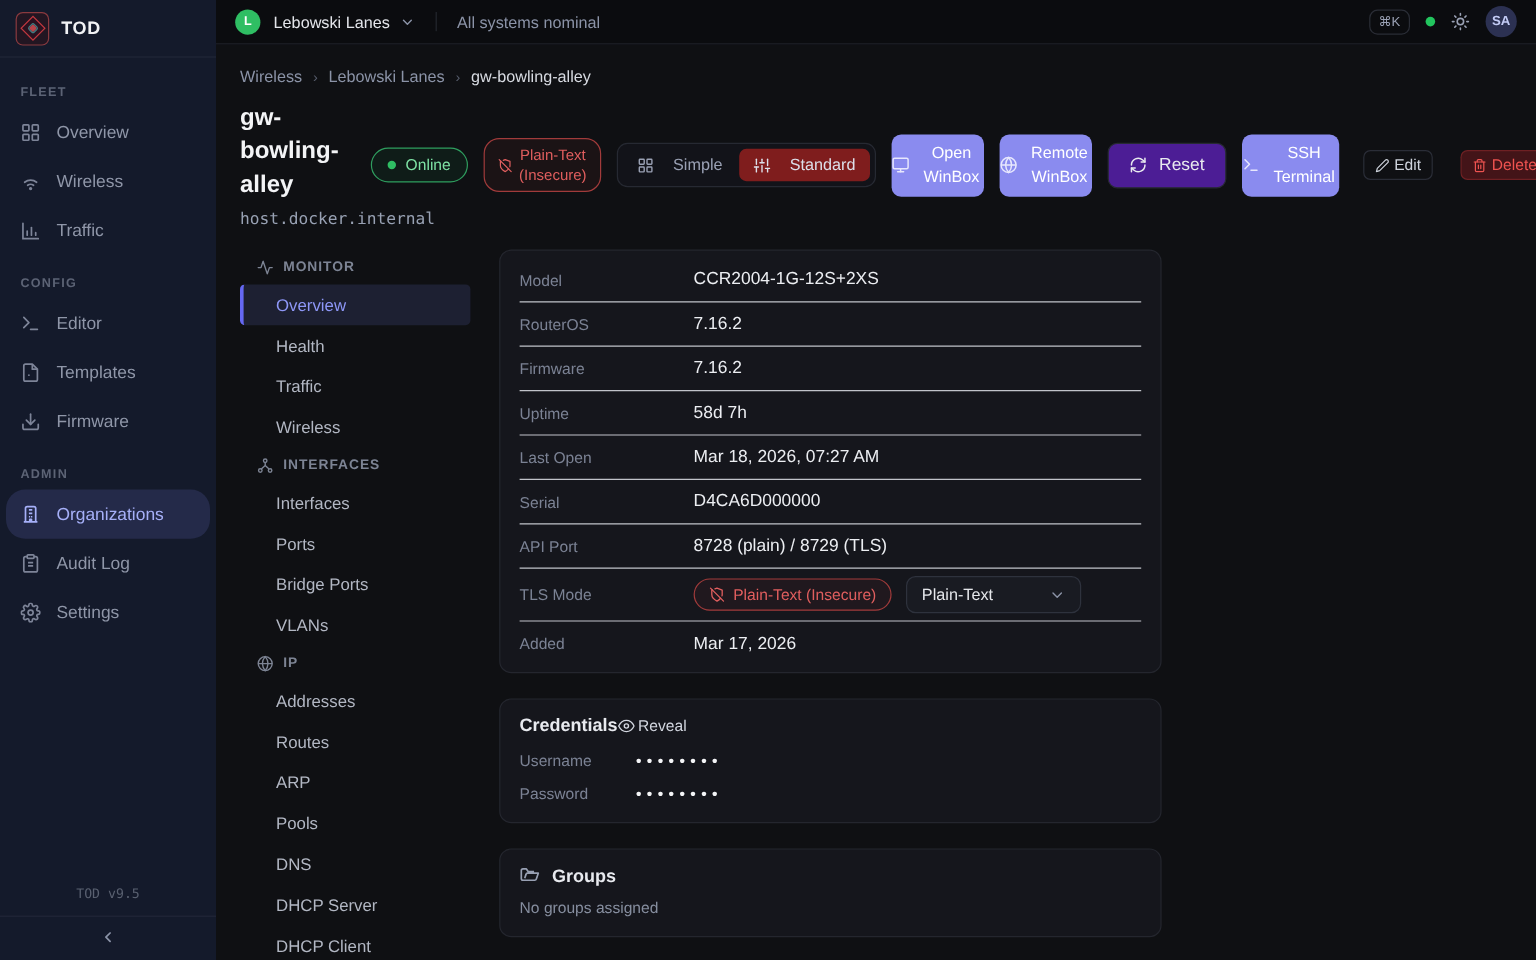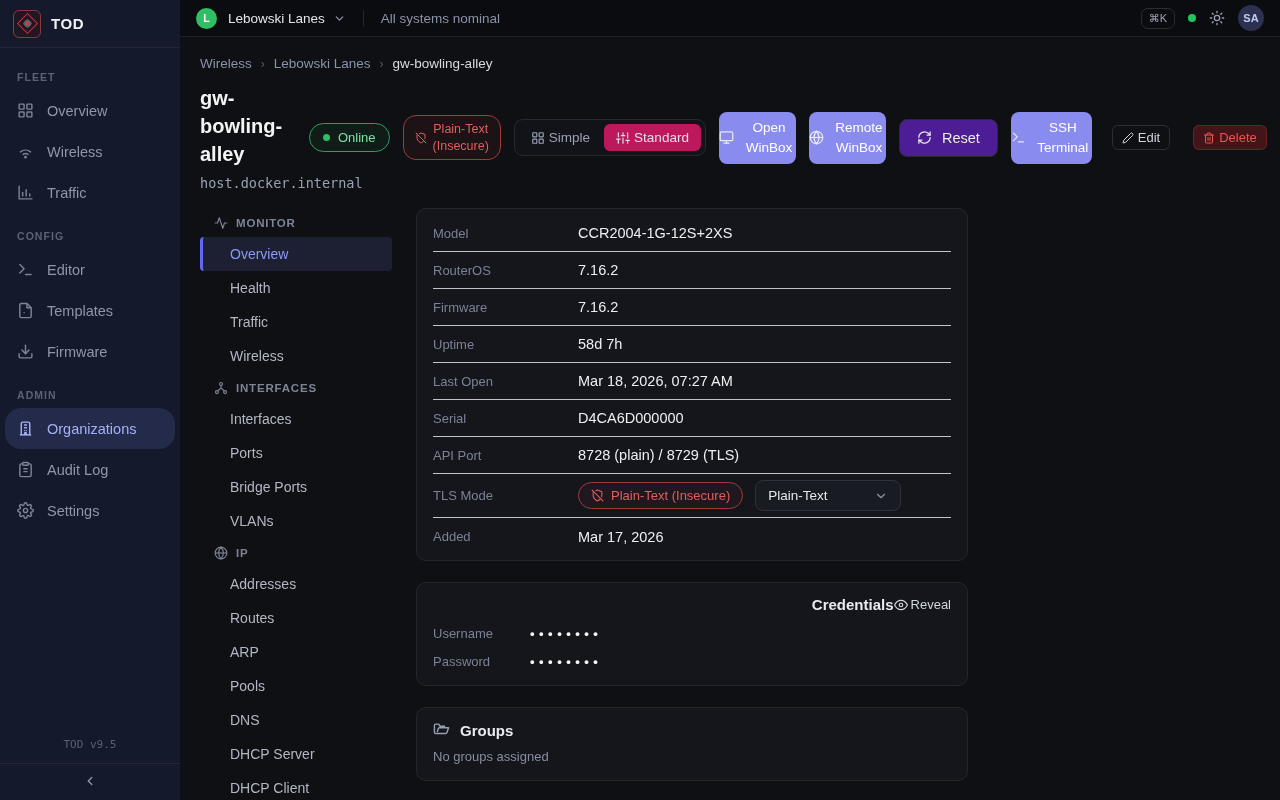--- a/index.html
+++ b/index.html
@@ -69,23 +69,23 @@
 
   .badge-online { display:flex; align-items:center; gap:8px; padding:6px 13px; border-radius:999px;
     border:1.5px solid #2f9e5f; background:rgba(34,197,94,0.07); color:#7ee2a4; font-size:13px; }
   .badge-online .dot { width:7px; height:7px; border-radius:50%; background:#2fbe63; }
   .badge-insecure { display:flex; align-items:center; gap:6px; padding:5px 11px; border-radius:13px;
     border:1.5px solid #a13b3b; background:rgba(220,60,60,0.06); color:#e05e5e; font-size:12.5px; }
   .badge-insecure .txt { max-width:74px; text-align:center; line-height:1.3; }
 
   .segmented { display:flex; gap:2px; background:#121319; border:1px solid #262932;
     border-radius:9px; padding:4px; }
-  .seg-btn { display:flex; align-items:center; gap:4px; padding:6px 12px; border:none; border-radius:6px;
+  .seg-btn { display:flex; align-items:center; gap:16px; padding:6px 12px; border:none; border-radius:6px;
     background:transparent; color:#9aa1b4; font-size:13.5px; cursor:pointer; font-family:inherit; }
-  .seg-btn.active { background:#be185d; color:#dde0ea; }
+  .seg-btn.active { background:#7f1d1d; color:#dde0ea; }
 
   .btn { cursor:pointer; font-family:inherit; }
   .btn-primary { width:106px; height:52px; border:none; border-radius:8px; background:#8a8bef;
     color:#fff; font-size:13.5px; display:flex; align-items:center; justify-content:center; gap:8px; }
   .btn-primary .lbl { width:54px; text-align:center; line-height:1.45; }
   .btn-primary .ic { color:#e7e7fd; }
   .btn-reset { height:38px; padding:0 17px; border-radius:8px; background:#4c1d95;
     border:1px solid #272a33; color:#e8eaef; font-size:14.5px; display:flex; align-items:center; gap:10px; }
   .btn-edit { height:25px; padding:0 9px; border-radius:6px; background:transparent;
     border:1px solid #2a2d37; color:#cfd4dd; font-size:13px; display:flex; align-items:center; gap:4px; margin-left:7px; }
@@ -115,21 +115,21 @@
   .d-value { font-size:14.5px; color:#eceef2; }
   .d-row.tls { height:44px; }
   .tls-badge { display:flex; align-items:center; gap:7px; padding:5px 12px; border-radius:999px;
     border:1.5px solid #a13b3b; background:rgba(220,60,60,0.06); color:#e05e5e; font-size:13px; }
   .tls-select { margin-left:12px; width:146px; display:flex; align-items:center; justify-content:space-between;
     padding:7px 12px; background:#191b22; border:1px solid #2e323d; border-radius:8px;
     color:#e5e7eb; font-size:13.5px; cursor:pointer; font-family:inherit; }
   .tls-select .ic { color:#8b93a7; }
 
   .cred-card { padding:13px 16px 16px; }
-  .cred-head { display:flex; align-items:center; justify-content:flex-end; }
+  .cred-head { display:flex; align-items:center; justify-content:flex-start; }
   .card-title { font-size:15px; font-weight:600; color:#e8eaef; }
   .reveal-btn { display:flex; align-items:center; gap:3px; background:none; border:none;
     color:#d2d6df; font-size:13px; cursor:pointer; font-family:inherit; }
   .cred-row { display:flex; align-items:center; margin-top:13px; }
   .cred-label { width:97px; flex-shrink:0; font-size:13px; color:#7b8294; }
   .cred-dots { font-size:13px; letter-spacing:4.5px; color:#f4f5f7; font-weight:700; }
 
   .groups-card { padding:14px 16px 16px; }
   .groups-head { display:flex; align-items:center; gap:10px; }
   .groups-head .ic { color:#98a0b3; }

